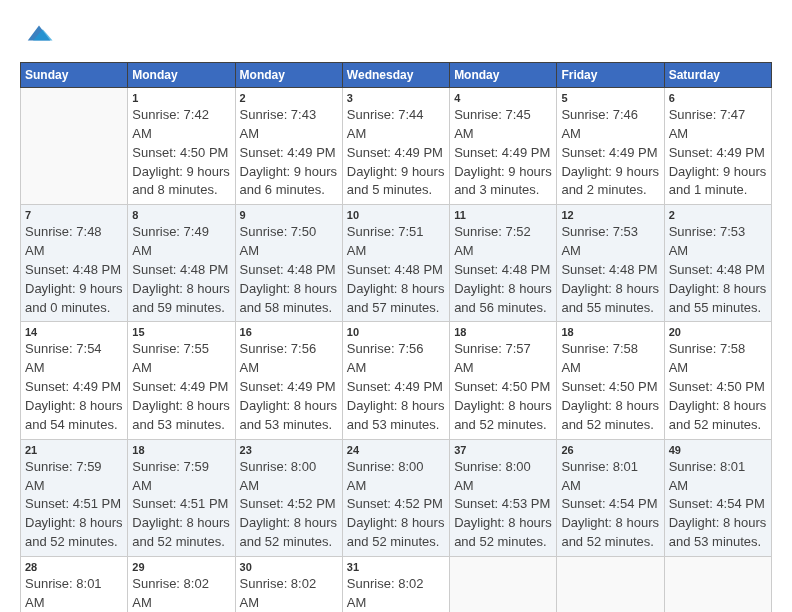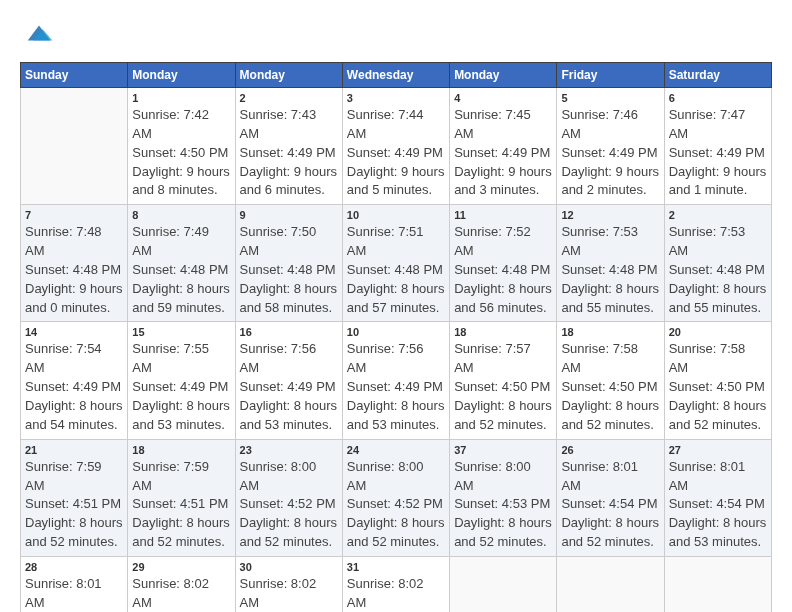--- a/index.html
+++ b/index.html
@@ -290,21 +290,21 @@
           Sunrise: 8:00 AM<br>Sunset: 4:53 PM<br>Daylight: 8 hours and 52 minutes.
         </div>
       </td>
           <td>
         <span class="day-num">26</span>
         <div class="day-info">
           Sunrise: 8:01 AM<br>Sunset: 4:54 PM<br>Daylight: 8 hours and 52 minutes.
         </div>
       </td>
           <td>
-        <span class="day-num">27</span>
+        <span class="day-num">49</span>
         <div class="day-info">
           Sunrise: 8:01 AM<br>Sunset: 4:54 PM<br>Daylight: 8 hours and 53 minutes.
         </div>
       </td>
         </tr>
         <tr class="last-row">
           <td>
         <span class="day-num">28</span>
         <div class="day-info">
           Sunrise: 8:01 AM<br>Sunset: 4:55 PM<br>Daylight: 8 hours and 53 minutes.

